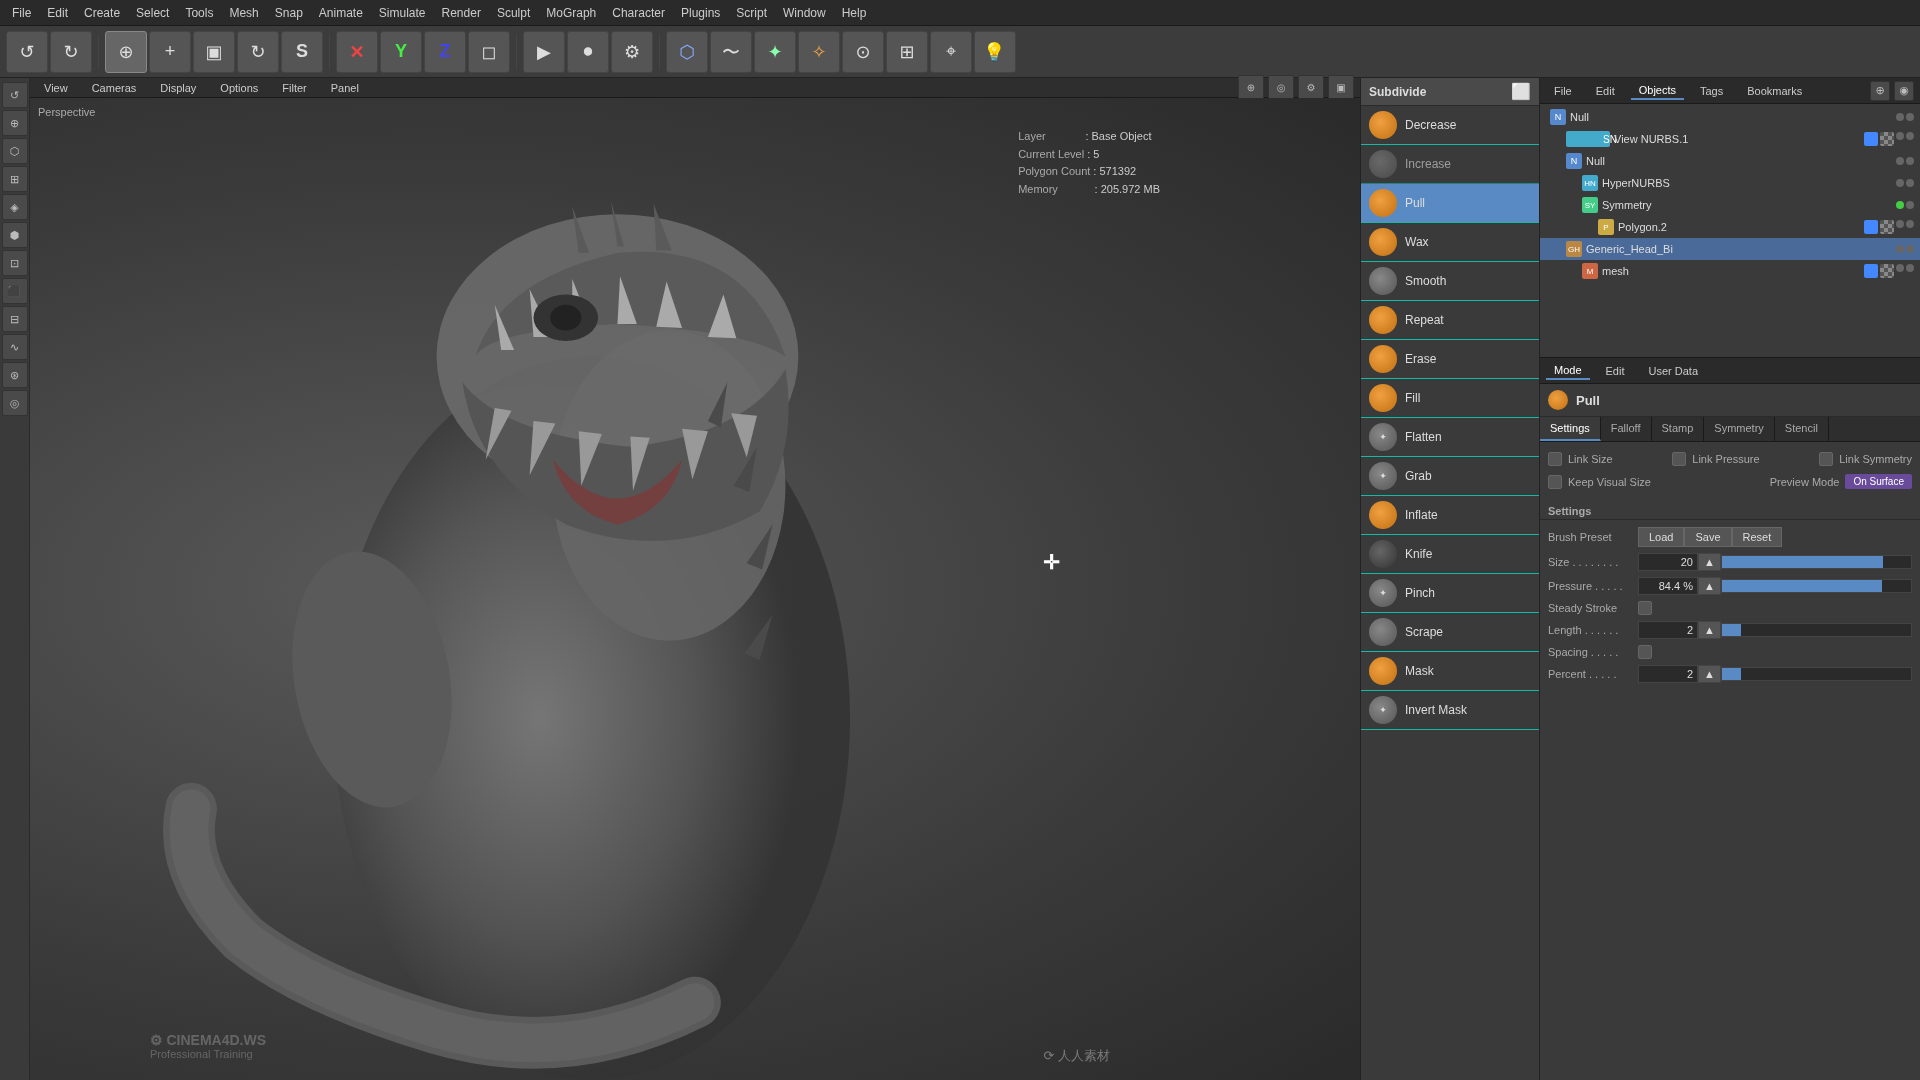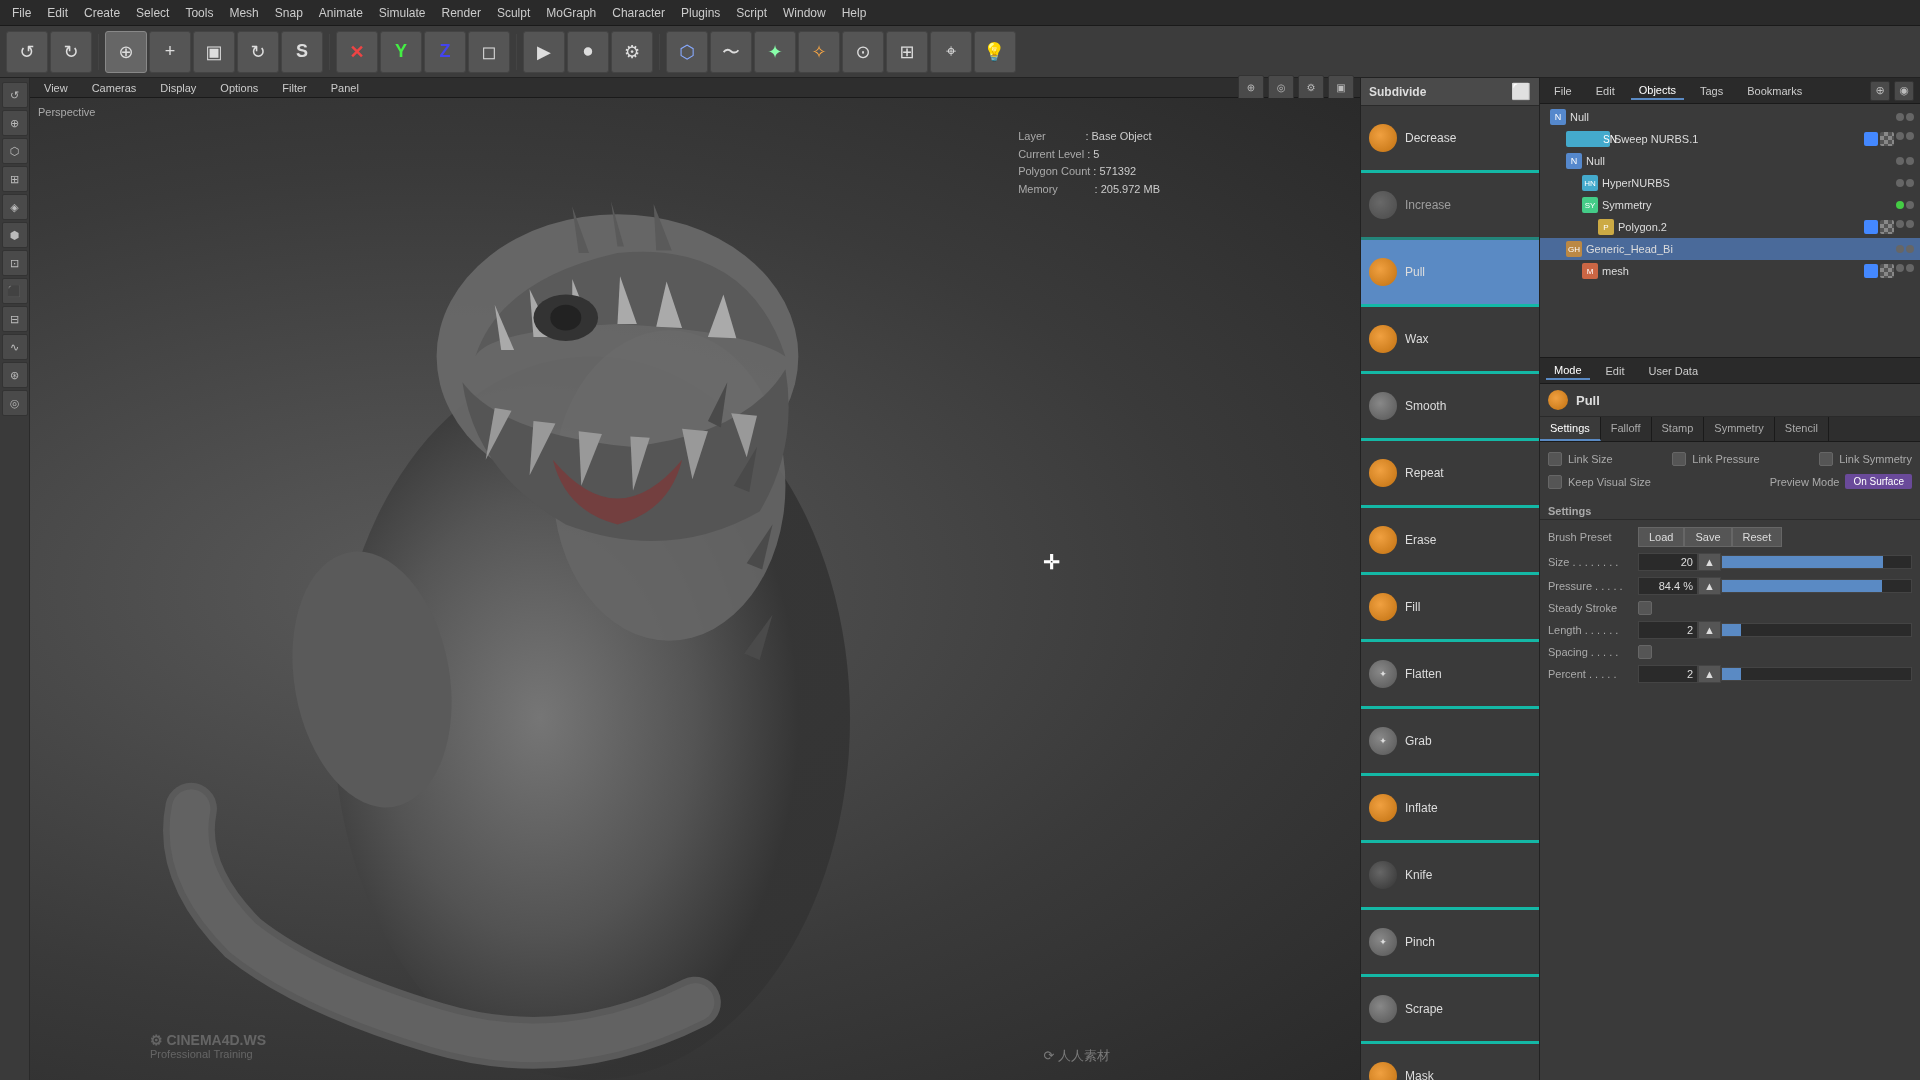--- a/index.html
+++ b/index.html
@@ -35,21 +35,21 @@
     .watermark-sub { color: #aaa; font-size: 11px; }
     .logo-mark { position: absolute; bottom: 15px; right: 250px; color: #aaa; font-size: 13px; opacity: 0.6; }
 
     
     .monster-bg { position: absolute; top: 0; left: 0; width: 100%; height: 100%; }
 
     
     #sculpt-panel { width: 180px; background: #3a3a3a; border-left: 1px solid #222; border-right: 1px solid #222; display: flex; flex-direction: column; }
     #sculpt-header { background: #4a4a4a; padding: 4px 8px; display: flex; align-items: center; justify-content: space-between; border-bottom: 1px solid #2a2a2a; }
     #sculpt-header span { font-weight: bold; font-size: 12px; color: #ddd; }
-    .sculpt-tool { display: flex; align-items: center; padding: 18px 8px; cursor: pointer; gap: 8px; border-bottom: 3px solid #14b8a6; }
+    .sculpt-tool { display: flex; align-items: center; padding: 5px 8px; cursor: pointer; gap: 8px; border-bottom: 1px solid #14b8a6; }
     .sculpt-tool.active { background: #5a8ac4; }
     .tool-icon { width: 28px; height: 28px; border-radius: 50%; display: flex; align-items: center; justify-content: center; font-size: 14px; }
     .tool-icon.orange { background: radial-gradient(circle at 40% 40%, #f0a040, #c07010); }
     .tool-icon.gray { background: radial-gradient(circle at 40% 40%, #888, #555); }
     .tool-icon.dark { background: radial-gradient(circle at 40% 40%, #666, #333); }
     .tool-name { color: #ddd; font-size: 12px; }
 
     
     #right-panel { width: 380px; background: #3a3a3a; display: flex; flex-direction: column; }
 
@@ -368,21 +368,21 @@
           <span class="hier-name">Null</span>
           <div class="hier-dots">
             <div class="hier-dot"></div>
             <div class="hier-dot"></div>
           </div>
         </div>
 
         <div class="hier-item">
           <div class="hier-indent" style="width:16px;"></div>
           <div class="hier-icon nurbs" style="font-size:10px;padding-left:44px;">SN</div>
-          <span class="hier-name">Sweep NURBS.1</span>
+          <span class="hier-name">View NURBS.1</span>
           <div class="hier-dots">
             <div class="color-swatch swatch-blue"></div>
             <div class="color-swatch swatch-checker"></div>
             <div class="hier-dot"></div>
             <div class="hier-dot"></div>
           </div>
         </div>
 
         <div class="hier-item">
           <div class="hier-indent" style="width:16px;"></div>

